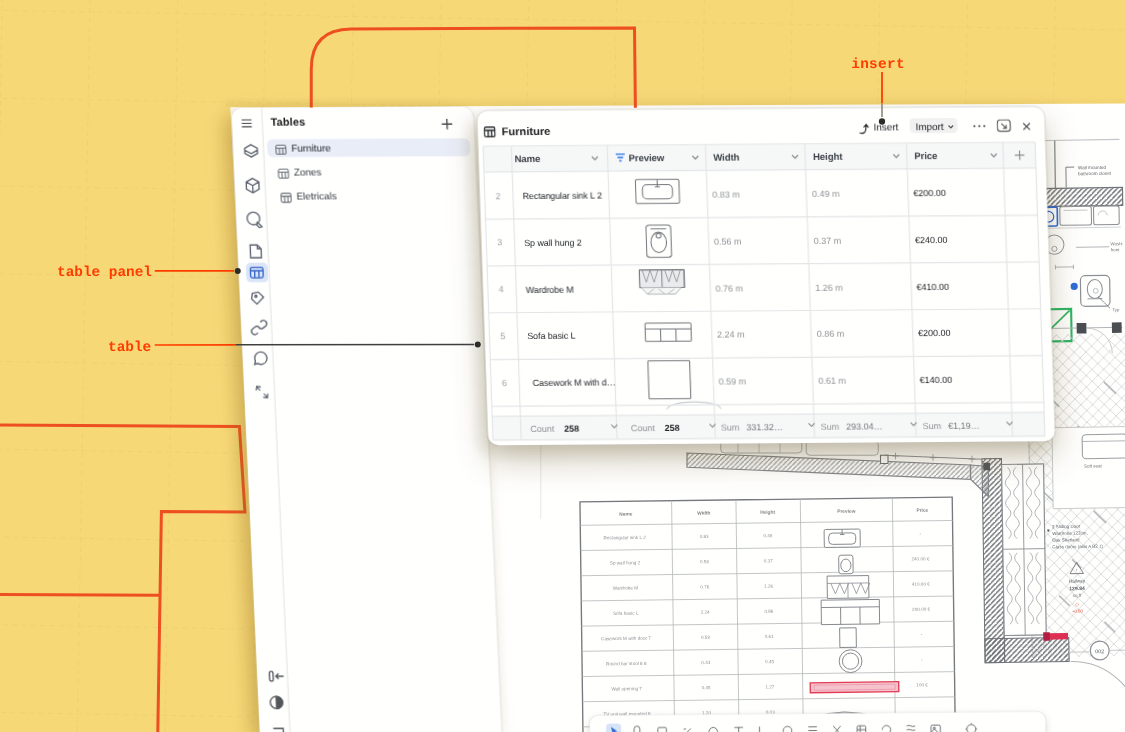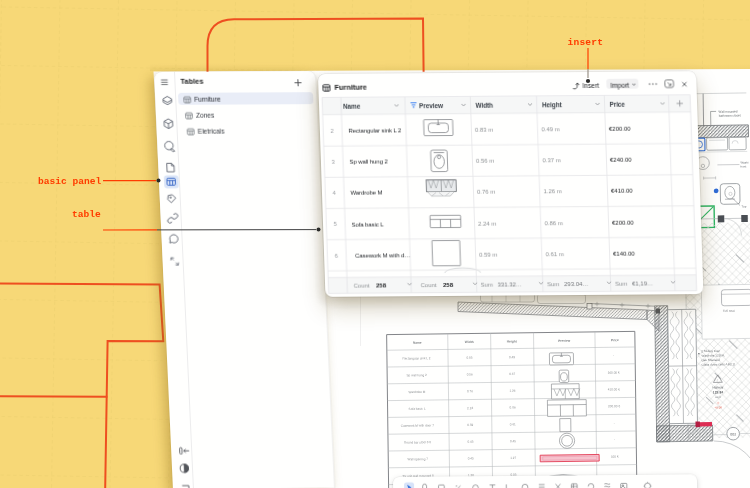--- a/index.html
+++ b/index.html
@@ -507,26 +507,26 @@
     </svg>
   </div>
 
   <div class="abs mono" style="left:567.5px;top:37px;font-size:9.6px;letter-spacing:0.2px">insert</div>
   <svg class="abs" style="left:581.5px;top:47px" width="12" height="38" viewBox="0 0 12 38">
     <path d="M6 1 V22" stroke="#ff3c00" stroke-width="1.2"></path>
     <path d="M6 22 V31" stroke="#9a9288" stroke-width="1.2"></path>
     <circle cx="6" cy="34" r="2.1" fill="#2b2b2b"></circle>
   </svg>
 
-  <div class="abs mono" style="left:38px;top:176px;font-size:9.6px;">basic panel</div>
+  <div class="abs mono" style="left:38px;top:176px;font-size:9.6px;">table panel</div>
   <svg class="abs" style="left:103px;top:176px" width="60" height="10" viewBox="0 0 60 10">
     <path d="M0 4.6 H53" stroke="#ff3c00" stroke-width="1.1"></path>
     <circle cx="55.5" cy="4.6" r="2" fill="#2b2b2b"></circle>
   </svg>
 
-  <div class="abs mono" style="left:72px;top:209px;font-size:9.6px;">table</div>
+  <div class="abs mono" style="left:72px;top:226px;font-size:9.6px;">table</div>
   <svg class="abs" style="left:103px;top:224.5px" width="220" height="10" viewBox="0 0 220 10">
     <path d="M0 5 L54 4.9" stroke="#ff3c00" stroke-width="1.1"></path>
     <path d="M54 4.9 L213 4.6" stroke="#3f3f41" stroke-width="1"></path>
     <circle cx="215.5" cy="4.6" r="2" fill="#2b2b2b"></circle>
   </svg>
 
 </div>
 
 </body></html>

